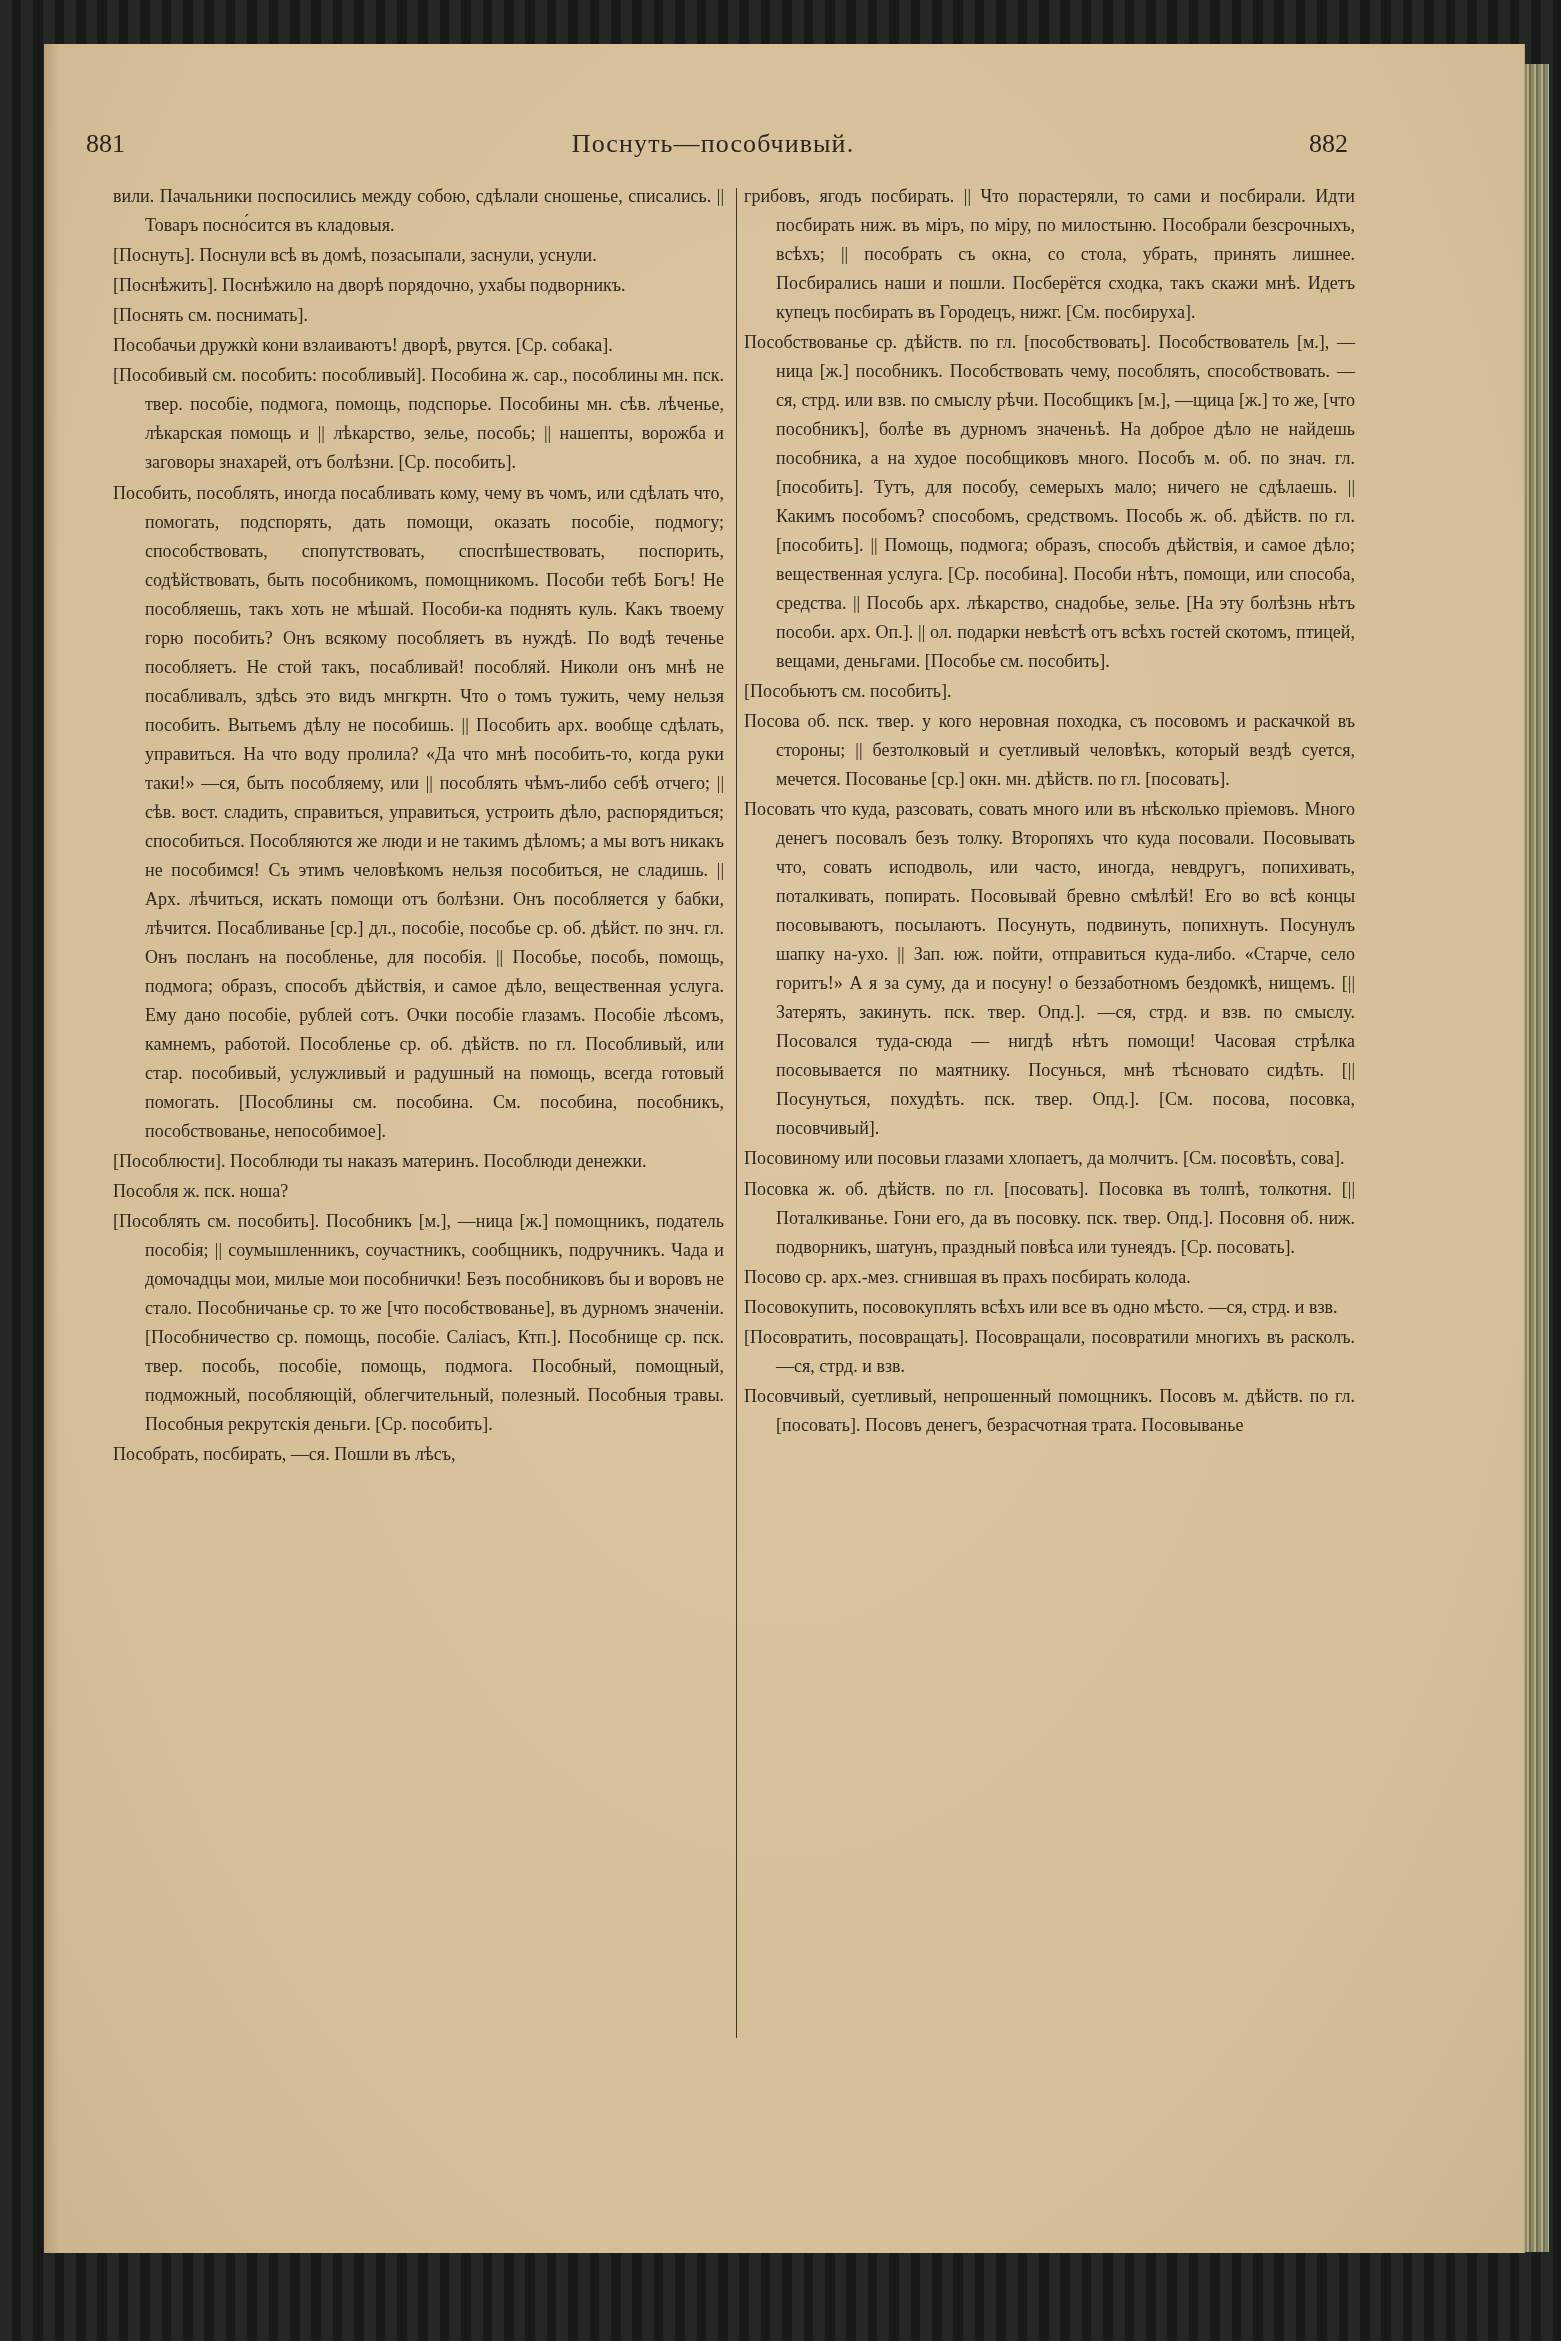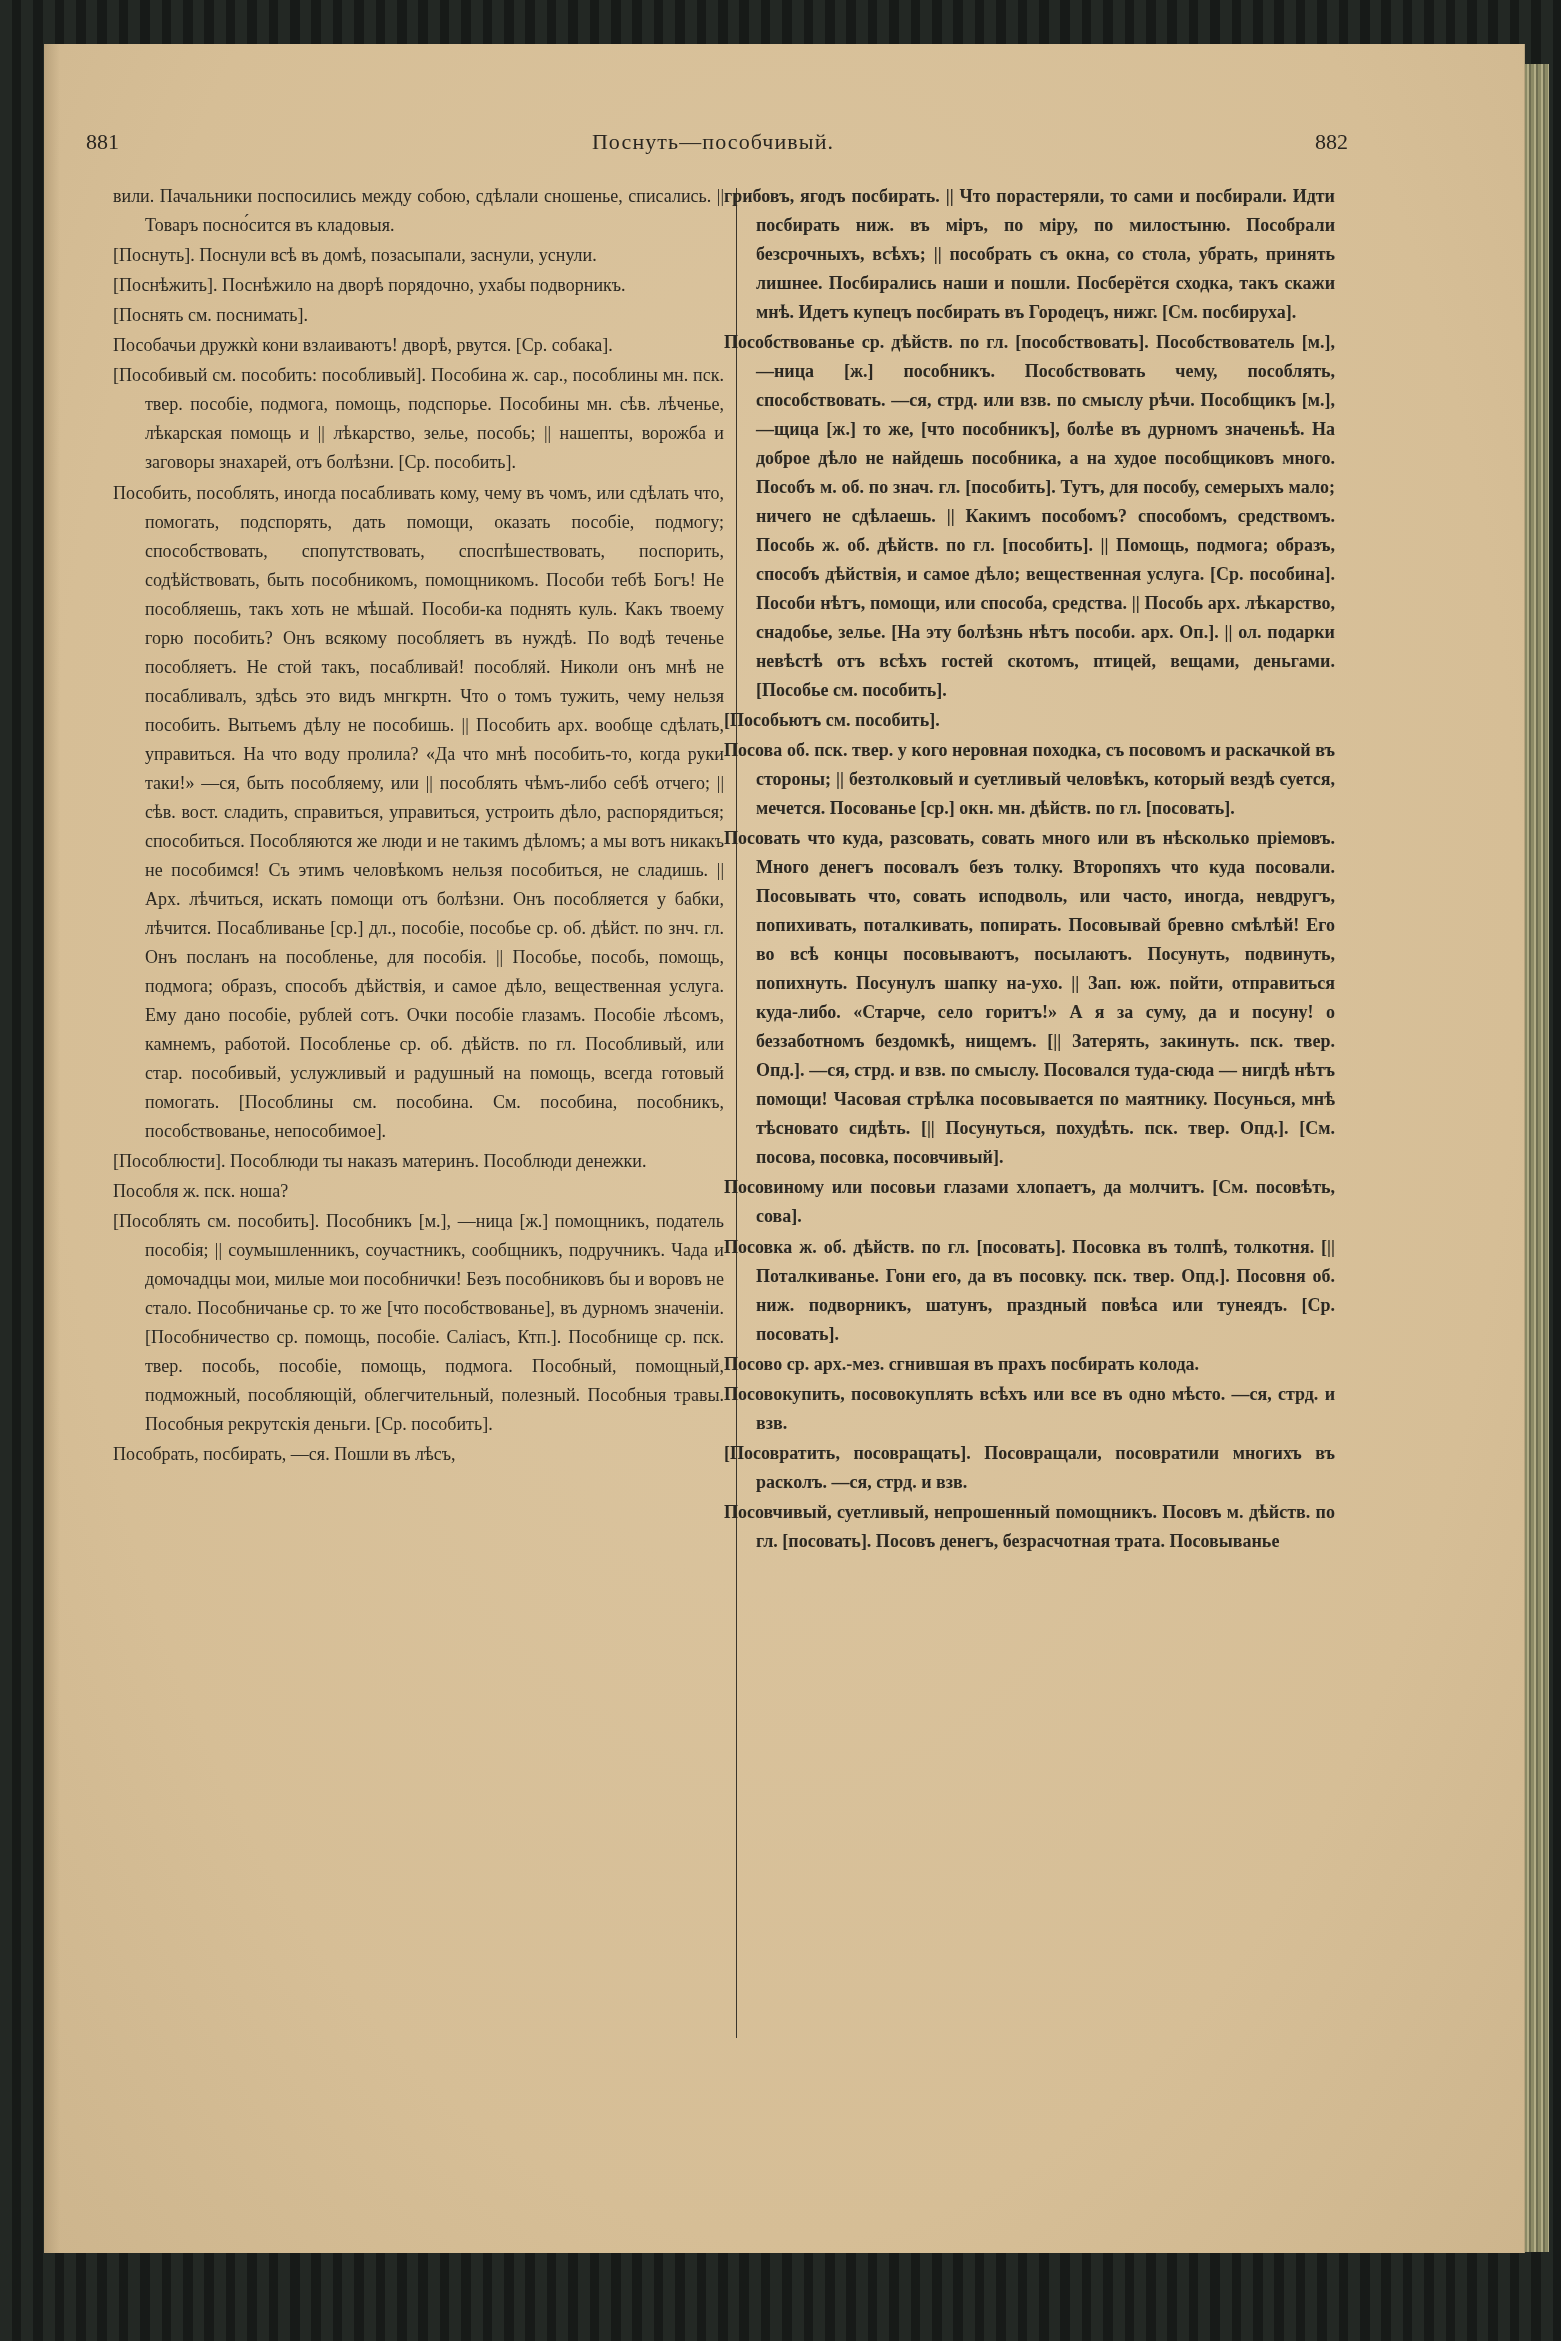--- a/index.html
+++ b/index.html
@@ -5,27 +5,27 @@
   html,body{margin:0;padding:0;}
   body{width:1561px;height:2342px;background:#1f2320;position:relative;overflow:hidden;font-family:"DejaVu Serif","Liberation Serif",serif;}
   .fabric{position:absolute;inset:0;background:
     repeating-linear-gradient(90deg,#232824 0 11.8px,#171a18 11.8px 21.4px);opacity:1;}
   .page-edge{position:absolute;left:1517px;top:64px;width:32px;height:2188px;
     background:repeating-linear-gradient(90deg,#8c8a66 0 2.7px,#b3ad86 2.7px 4.8px,#6f6e52 4.8px 7px);}
   .page{position:absolute;left:44px;top:44px;width:1480px;height:2209px;background:#d9c39d;
     background-image:radial-gradient(ellipse at 50% 40%,#dcc6a1 0%,#d6be96 70%,#cdb58d 100%);
     border-right:1.1px solid #b8a47f;}
   .gutter-shadow{position:absolute;left:0;top:0;width:16px;height:100%;background:linear-gradient(90deg,#b9a27c,rgba(217,195,157,0));}
-  .header{position:absolute;left:86px;top:129px;width:1265px;height:38px;color:#2a2620;font-family:"Liberation Serif",serif;font-size:22px;}
+  .header{position:absolute;left:86px;top:129px;width:1265px;height:38px;color:#2a2620;font-family:"Liberation Serif",serif;font-size:26px;}
   .header .pl{position:absolute;left:0;top:0;}
   .header .title{position:absolute;left:0;right:11px;text-align:center;letter-spacing:1.1px;}
   .header .pr{position:absolute;right:3px;top:0;}
   .col{position:absolute;top:182px;width:611px;color:#2b2822;font-family:"Liberation Serif",serif;font-size:18px;line-height:29px;text-align:justify;}
   .col.left{left:113px;}
-  .col.right{left:724px;font-weight:bold;}
+  .col.right{left:744px;}
   .divider{position:absolute;left:736px;top:188px;width:1.1px;height:1850px;background:#3a352c;}
   .entry{margin:0 0 1.1px 0;padding-left:32px;text-indent:-32px;}
 </style>
 </head>
 <body>
 
 <div class="fabric"></div>
 <div class="page-edge"></div>
 
 <div class="page">

